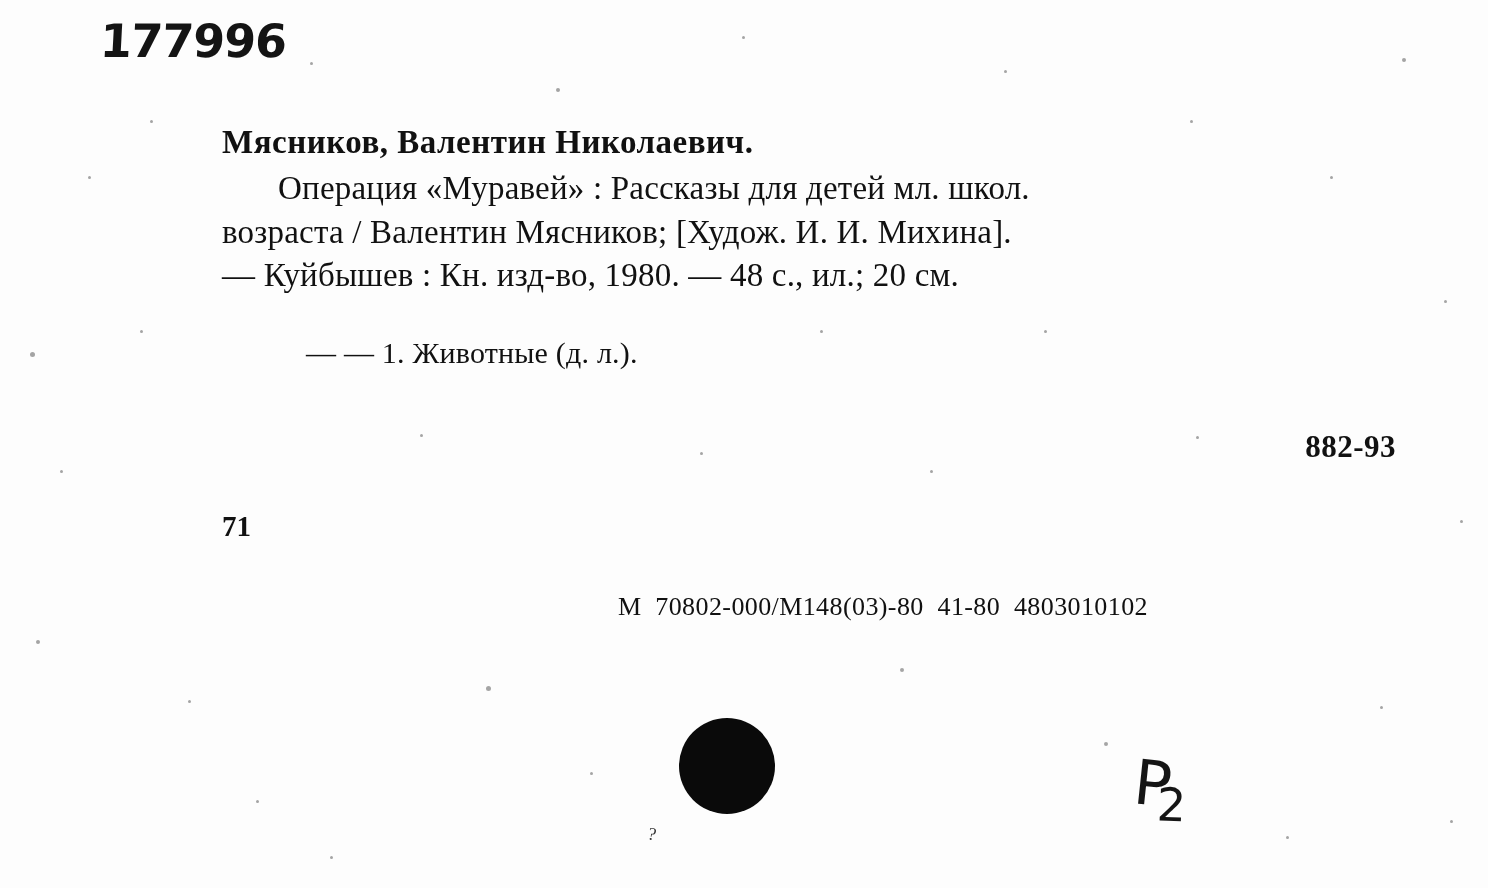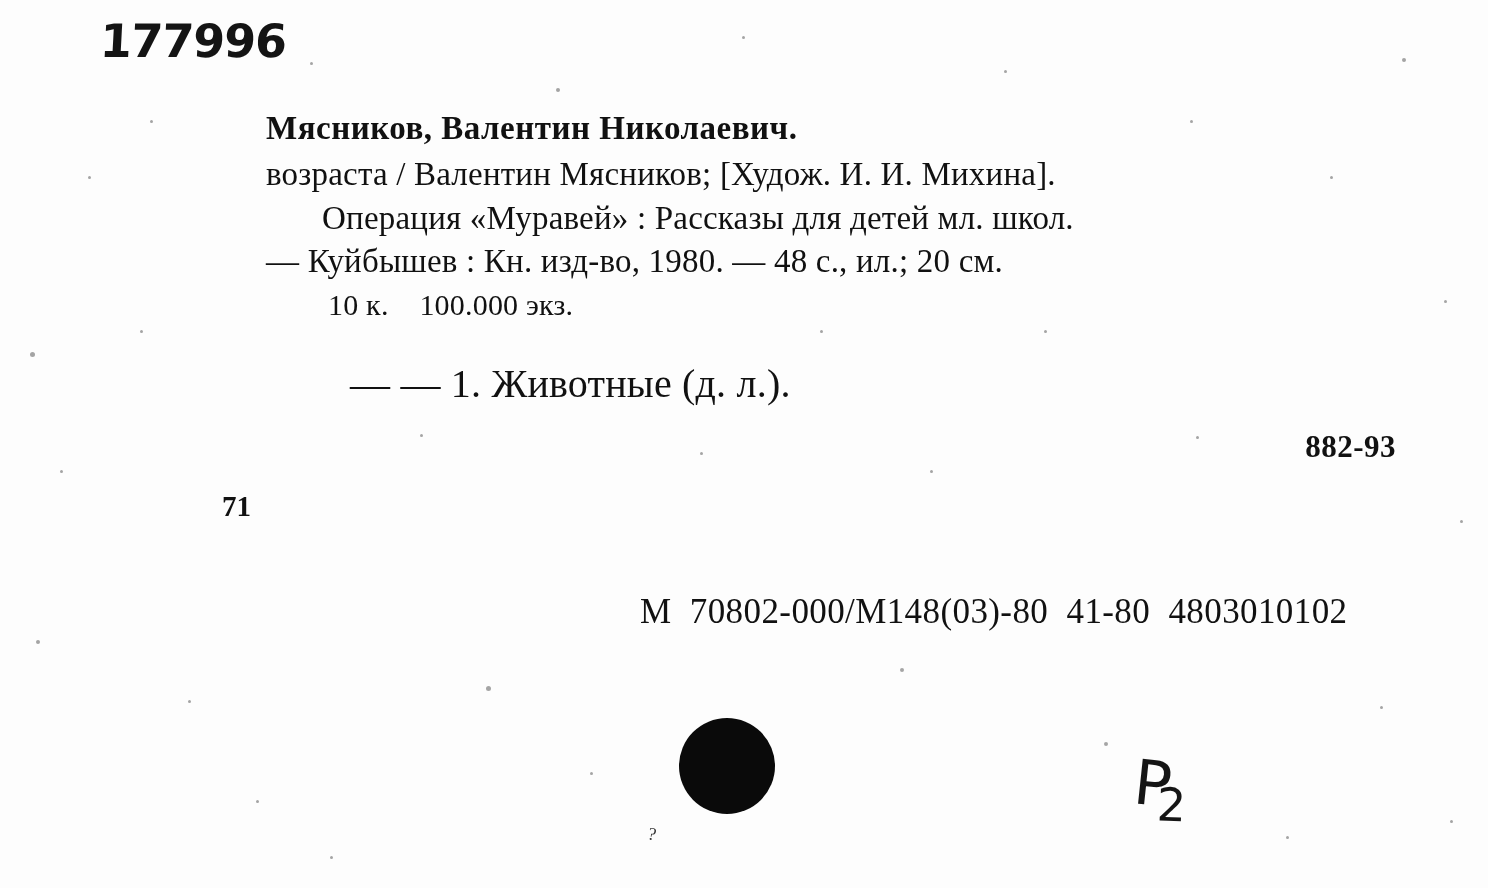--- a/index.html
+++ b/index.html
@@ -41,23 +41,22 @@
     font-weight: 700;
     letter-spacing: -1px;
     color: #141414;
     transform: skewX(-3deg);
   }
 
   
   #record {
     position: absolute;
     left: 222px;
-    top: 110px;
+    top: 124px;
     width: 1190px;
-    margin-left: 44px;
   }
   .author {
     font-size: 33px;
     font-weight: 700;
     letter-spacing: 0.5px;
     margin-bottom: 6px;
   }
   .body-line {
     font-size: 33px;
     line-height: 1.32;
@@ -66,21 +65,21 @@
   }
   .indent-1 { text-indent: 56px; }
   .price-line {
     font-size: 30px;
     letter-spacing: 0.2px;
     margin-top: 4px;
     padding-left: 62px;
     white-space: pre;
   }
   .subject-line {
-    font-size: 40px;
+    font-size: 30px;
     letter-spacing: 0.2px;
     margin-top: 38px;
     padding-left: 84px;
     white-space: pre;
   }
 
   
   #class-no {
     position: absolute;
     right: 92px;
@@ -95,29 +94,29 @@
     position: absolute;
     left: 222px;
     top: 472px;
     font-size: 30px;
     line-height: 1.28;
     white-space: pre;
   }
   #reg-prefix {
     position: absolute;
     left: 222px;
-    top: 490px;
+    top: 510px;
     font-size: 29px;
     font-weight: 700;
   }
   #imprint {
     position: absolute;
-    left: 640px;
+    left: 618px;
     top: 592px;
-    font-size: 35px;
+    font-size: 26px;
     letter-spacing: 0.4px;
     white-space: pre;
   }
 
   
   #hole {
     position: absolute;
     left: 679px;
     top: 718px;
     width: 96px;
@@ -187,24 +186,23 @@
     <span class="spk" style="left:820px;top:330px;width:3px;height:3px;"></span>
     <span class="spk" style="left:1044px;top:330px;width:3px;height:3px;"></span>
     <span class="spk" style="left:330px;top:856px;width:3px;height:3px;"></span>
     <span class="spk" style="left:1450px;top:820px;width:3px;height:3px;"></span>
   </div>
 
   <div id="accession">177996</div>
 
   <div id="record">
     <div class="author">Мясников, Валентин Николаевич.</div>
+    <div class="body-line indent-1">Операция «Муравей» : Рассказы для детей мл. школ.</div>
     <div class="body-line">возраста / Валентин Мясников; [Худож. И. И. Михина].</div>
-    <div class="body-line indent-1">Операция «Муравей» : Рассказы для детей мл. школ.</div>
     <div class="body-line">— Куйбышев : Кн. изд-во, 1980. — 48 с., ил.; 20 см.</div>
-    <div class="price-line">10 к.    100.000 экз.</div>
     <div class="subject-line">— — 1. Животные (д. л.).</div>
   </div>
 
   <div id="class-no">882-93</div>
 
   <div id="reg-prefix">71</div>
 
   <div id="registry">
   </div>
 

